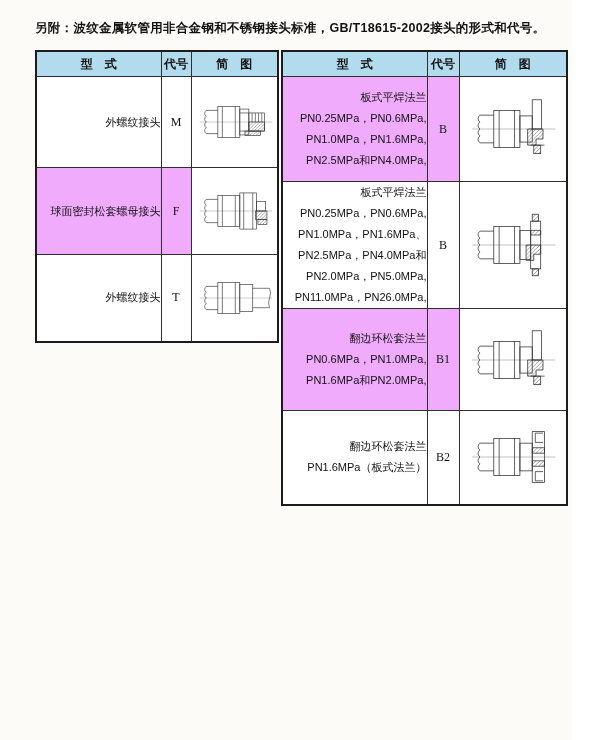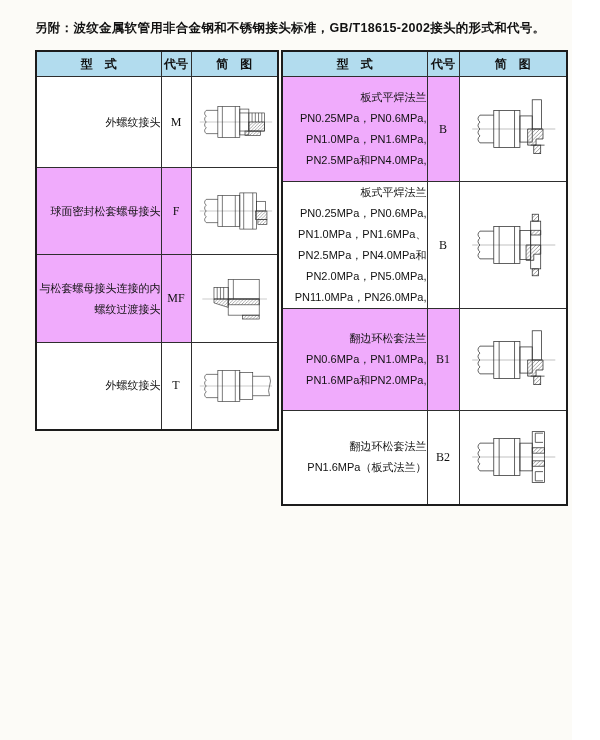--- a/index.html
+++ b/index.html
@@ -189,32 +189,20 @@
       <td class="type">球面密封松套螺母接头</td>
       <td class="code">F</td>
       <td class="diag">
         <div class="cellcenter">
               <svg class="dg" viewBox="0 0 130 90" width="84" height="76">
                 <use href="#d-f"></use>
               </svg>
             </div>
       </td>
     </tr>
-    <tr class="hl" style="height:88px">
-      <td class="type">与松套螺母接头连接的内
-螺纹过渡接头</td>
-      <td class="code">MF</td>
-      <td class="diag">
-        <div class="cellcenter">
-              <svg class="dg" viewBox="0 0 130 90" width="84" height="76">
-                <use href="#d-mf"></use>
-              </svg>
-            </div>
-      </td>
-    </tr>
     <tr style="height:87px">
       <td class="type">外螺纹接头</td>
       <td class="code">T</td>
       <td class="diag">
         <div class="cellcenter">
               <svg class="dg" viewBox="0 0 130 90" width="84" height="76">
                 <use href="#d-t"></use>
               </svg>
             </div>
       </td>

